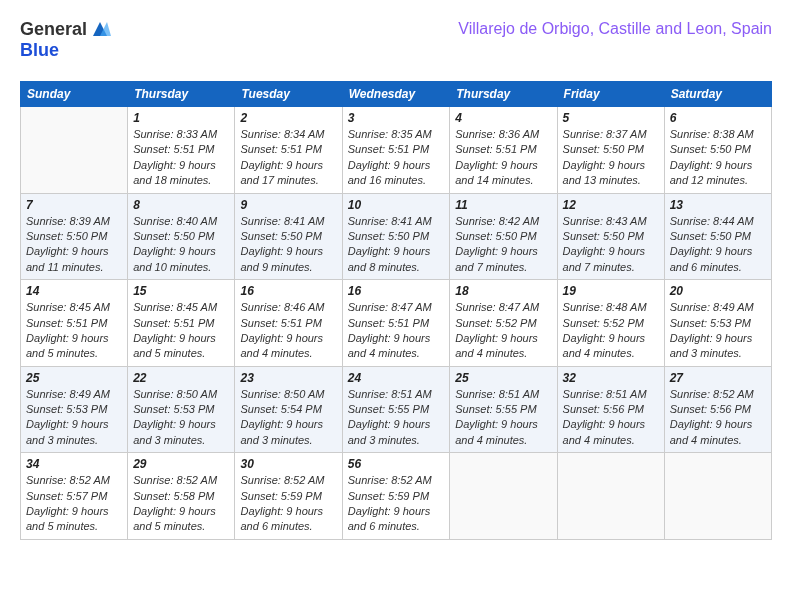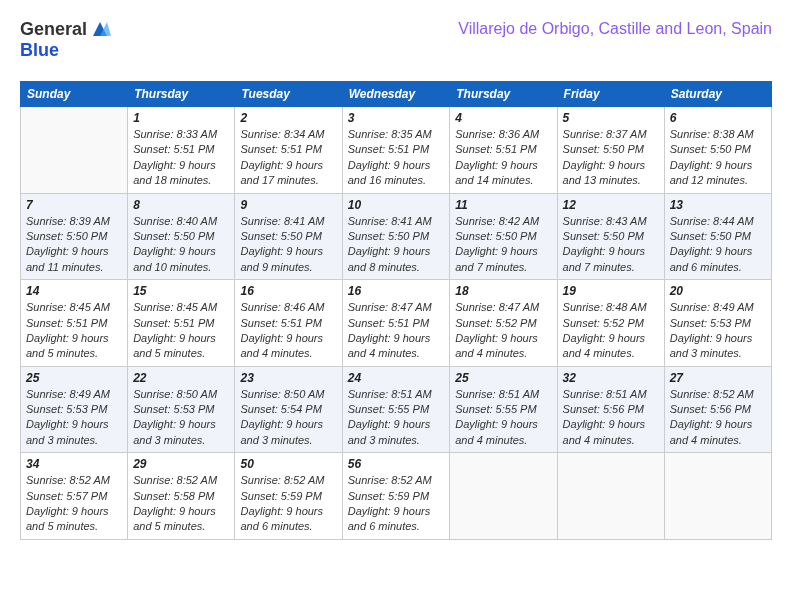--- a/index.html
+++ b/index.html
@@ -250,21 +250,21 @@
         <tr>
           <td>
             <span class="day-number">34</span>
             <div class="day-info">Sunrise: 8:52 AM<br>Sunset: 5:57 PM<br>Daylight: 9 hours<br>and 5 minutes.</div>
           </td>
           <td>
             <span class="day-number">29</span>
             <div class="day-info">Sunrise: 8:52 AM<br>Sunset: 5:58 PM<br>Daylight: 9 hours<br>and 5 minutes.</div>
           </td>
           <td>
-            <span class="day-number">50</span>
+            <span class="day-number">30</span>
             <div class="day-info">Sunrise: 8:52 AM<br>Sunset: 5:59 PM<br>Daylight: 9 hours<br>and 6 minutes.</div>
           </td>
           <td>
             <span class="day-number">56</span>
             <div class="day-info">Sunrise: 8:52 AM<br>Sunset: 5:59 PM<br>Daylight: 9 hours<br>and 6 minutes.</div>
           </td>
           <td class="empty"></td>
           <td class="empty"></td>
           <td class="empty"></td>
         </tr>

